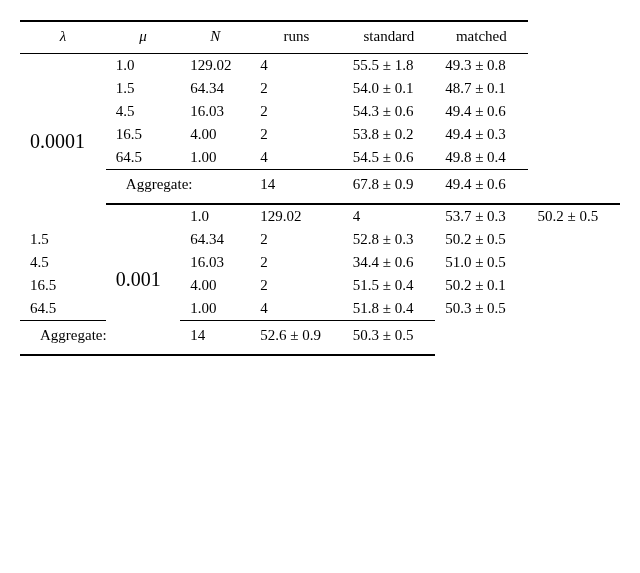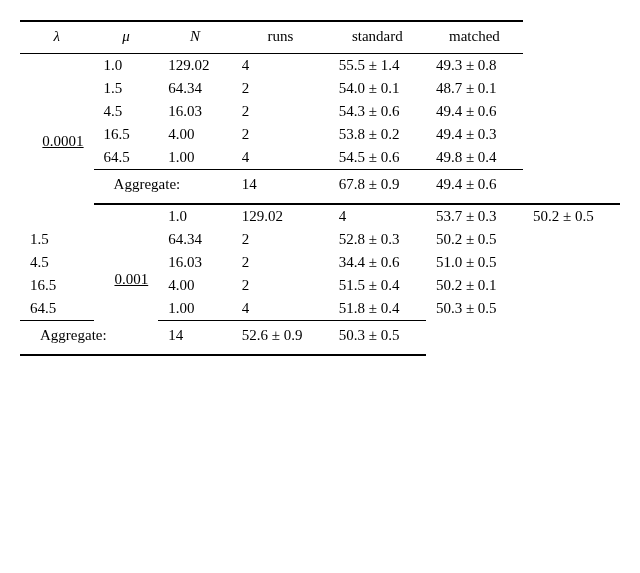--- a/index.html
+++ b/index.html
@@ -42,24 +42,23 @@
     th.normal-header {
       font-style: normal;
     }
 
     td {
       text-align: left;
       padding: 3px 10px;
     }
 
     td.lambda-cell {
-      text-align: right;
+      text-align: left;
       vertical-align: middle;
-      font-size: 15px;
-      text-decoration: underline;
+      font-size: 20px;
     }
 
     .aggregate-label {
       text-align: left;
       padding-left: 20px;
     }
   </style>
 </head>
 <body>
 
@@ -74,21 +73,21 @@
         <th class="normal-header">standard</th>
         <th class="normal-header">matched</th>
       </tr>
     </thead>
     <tbody id="table-body">
     <tr>
           <td rowspan="7" class="lambda-cell" style="vertical-align: middle;">0.0001</td>
           <td>1.0</td>
           <td>129.02</td>
           <td>4</td>
-          <td>55.5 ± 1.4</td>
+          <td>55.5 ± 1.8</td>
           <td>49.3 ± 0.8</td>
         </tr>
         <tr>
           <td>1.5</td>
           <td>64.34</td>
           <td>2</td>
           <td>54.0 ± 0.1</td>
           <td>48.7 ± 0.1</td>
         </tr>
         <tr>

